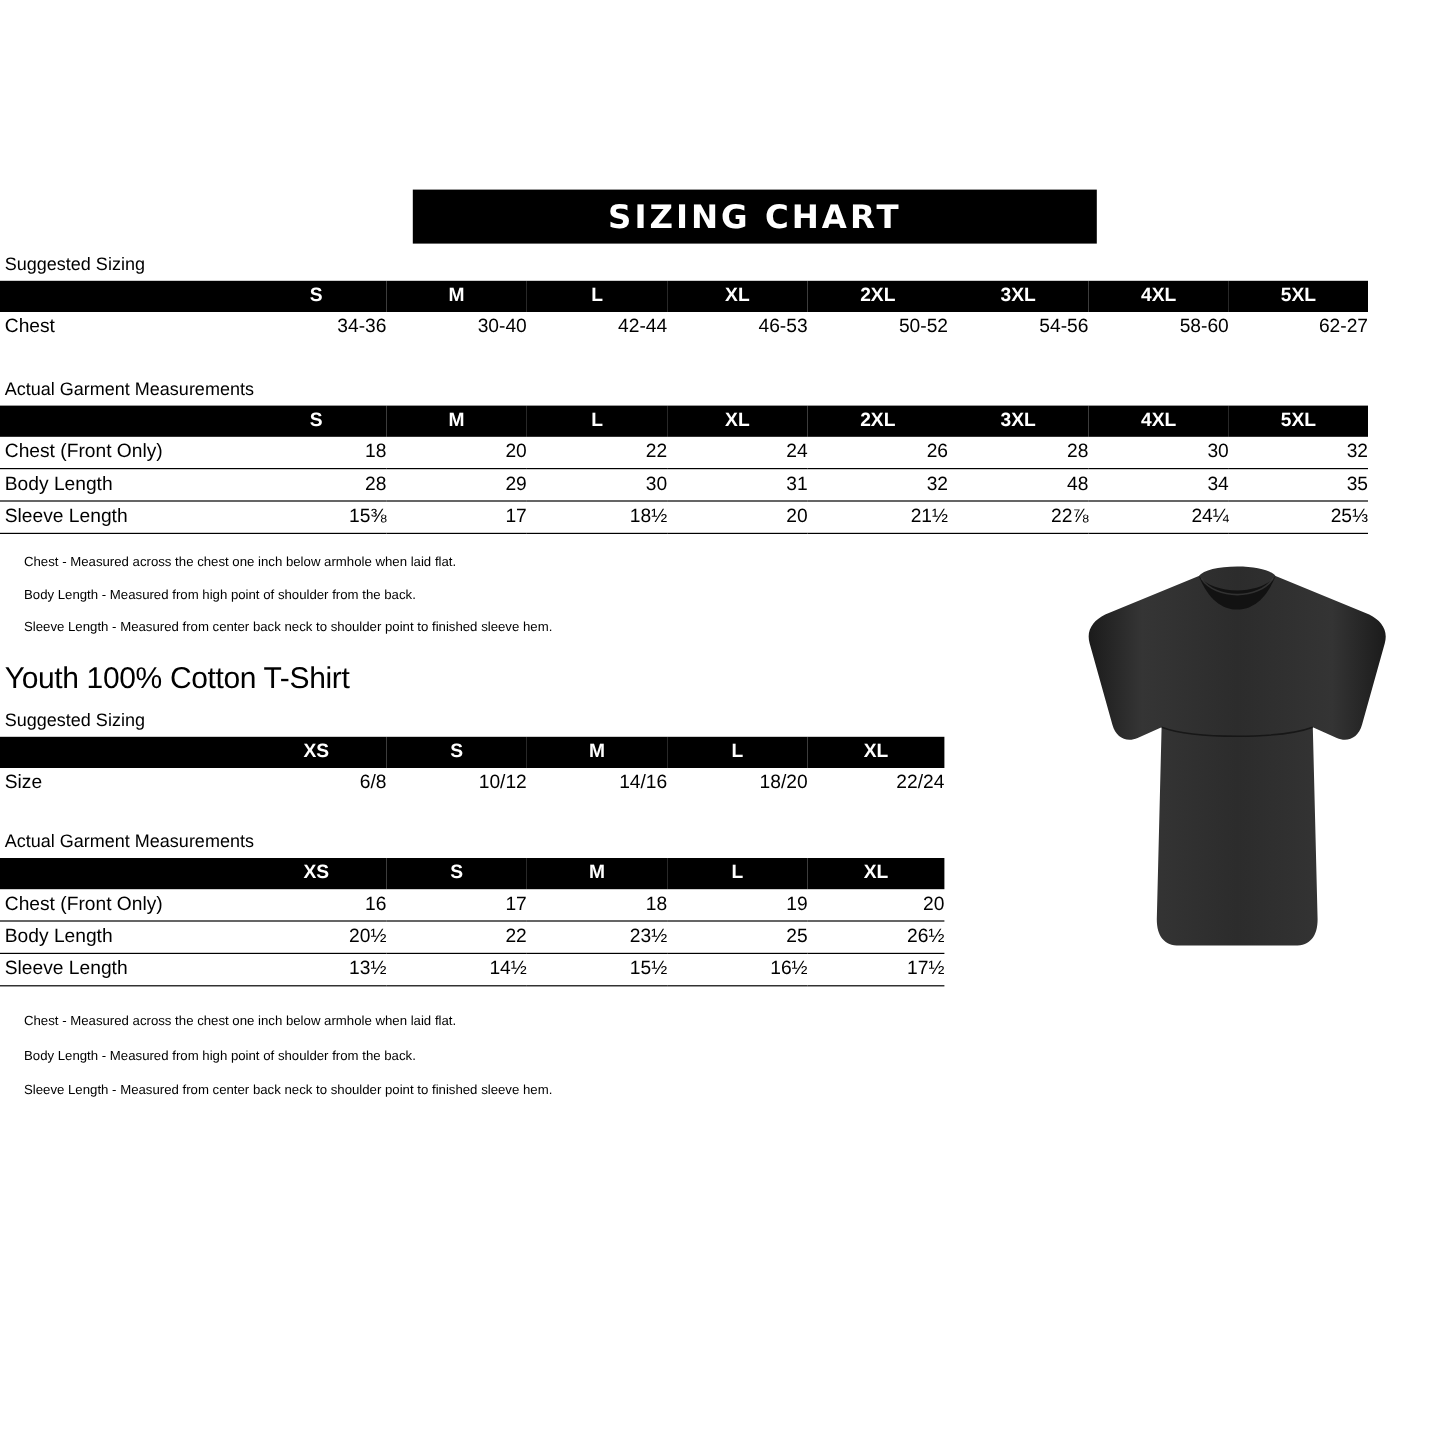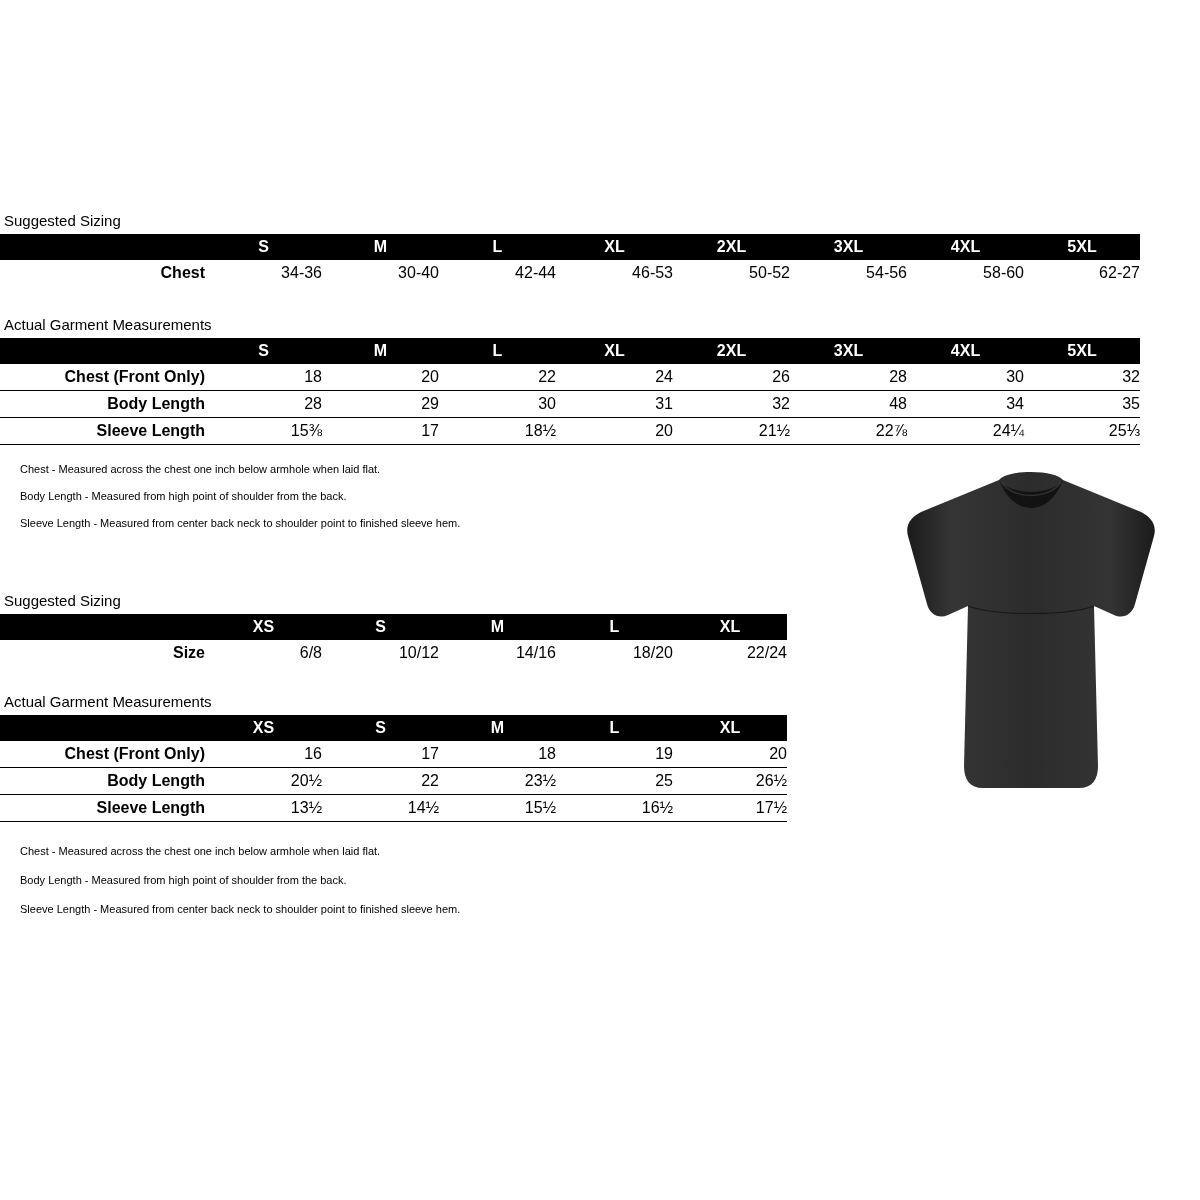--- a/index.html
+++ b/index.html
@@ -95,22 +95,22 @@
     text-align: left;
   }
   table.size-table tbody td {
     height: 26px;
     padding: 0;
     text-align: right;
     font-size: 16px;
     color: #000000;
   }
   table.size-table tbody td.rowhead {
-    text-align: right;
-    font-weight: bold;
+    text-align: left;
+    font-weight: normal;
     padding-left: 4px;
   }
   table.size-table tbody tr.ruled td {
     border-bottom: 1px solid #000000;
   }
 
   
   .note {
     position: absolute;
     font-size: 11px;
@@ -125,20 +125,23 @@
     width: 290px;
     height: 330px;
   }
 </style>
 </head>
 <body>
 
 <div class="page">
 
   <div class="header-row">
+    <div class="sizing-banner">
+      <span>SIZING CHART</span>
+    </div>
   </div>
 
   <div class="sub-label" style="left:4px; top:212px;">Suggested Sizing</div>
 
   <table class="size-table" id="adult-suggested" style="left:0px; top:234px; width:1140px;">
     <colgroup>
       <col style="width:205px">
       <col style="width:117px">
         <col style="width:117px">
         <col style="width:117px">
@@ -237,20 +240,21 @@
         <td>24¼</td>
         <td>25⅓</td>
       </tr>
     </tbody>
   </table>
 
   <div class="note" style="left:20px; top:463px;">Chest - Measured across the chest one inch below armhole when laid flat.</div>
   <div class="note" style="left:20px; top:490px;">Body Length - Measured from high point of shoulder from the back.</div>
   <div class="note" style="left:20px; top:517px;">Sleeve Length - Measured from center back neck to shoulder point to finished sleeve hem.</div>
 
+  <div class="section-title" style="left:4px; top:551px;">Youth 100% Cotton T-Shirt</div>
 
   <div class="sub-label" style="left:4px; top:592px;">Suggested Sizing</div>
 
   <table class="size-table" id="youth-suggested" style="left:0px; top:614px; width:787px;">
     <colgroup>
       <col style="width:205px">
       <col style="width:117px">
         <col style="width:117px">
         <col style="width:117px">
         <col style="width:117px">

